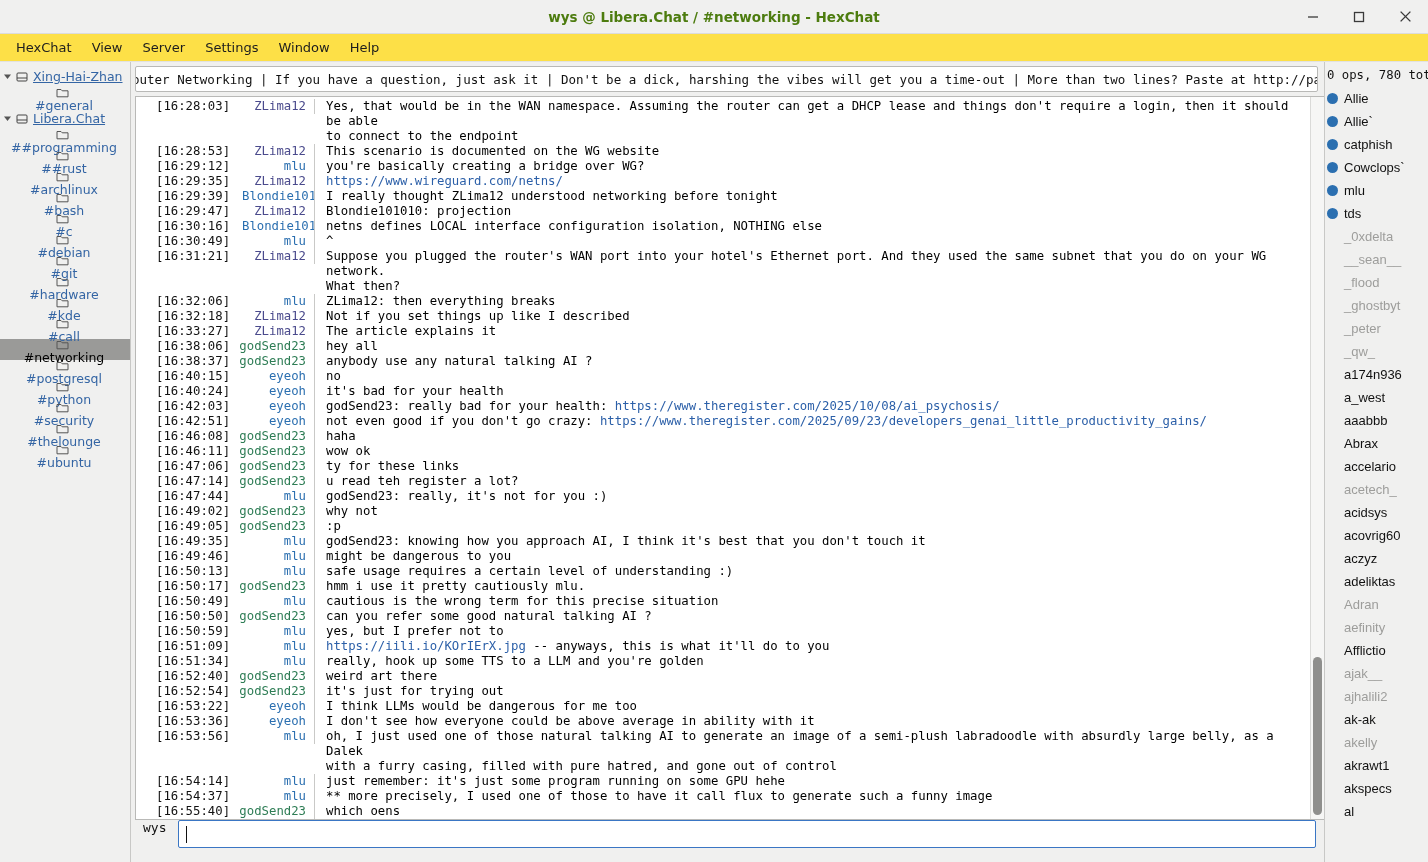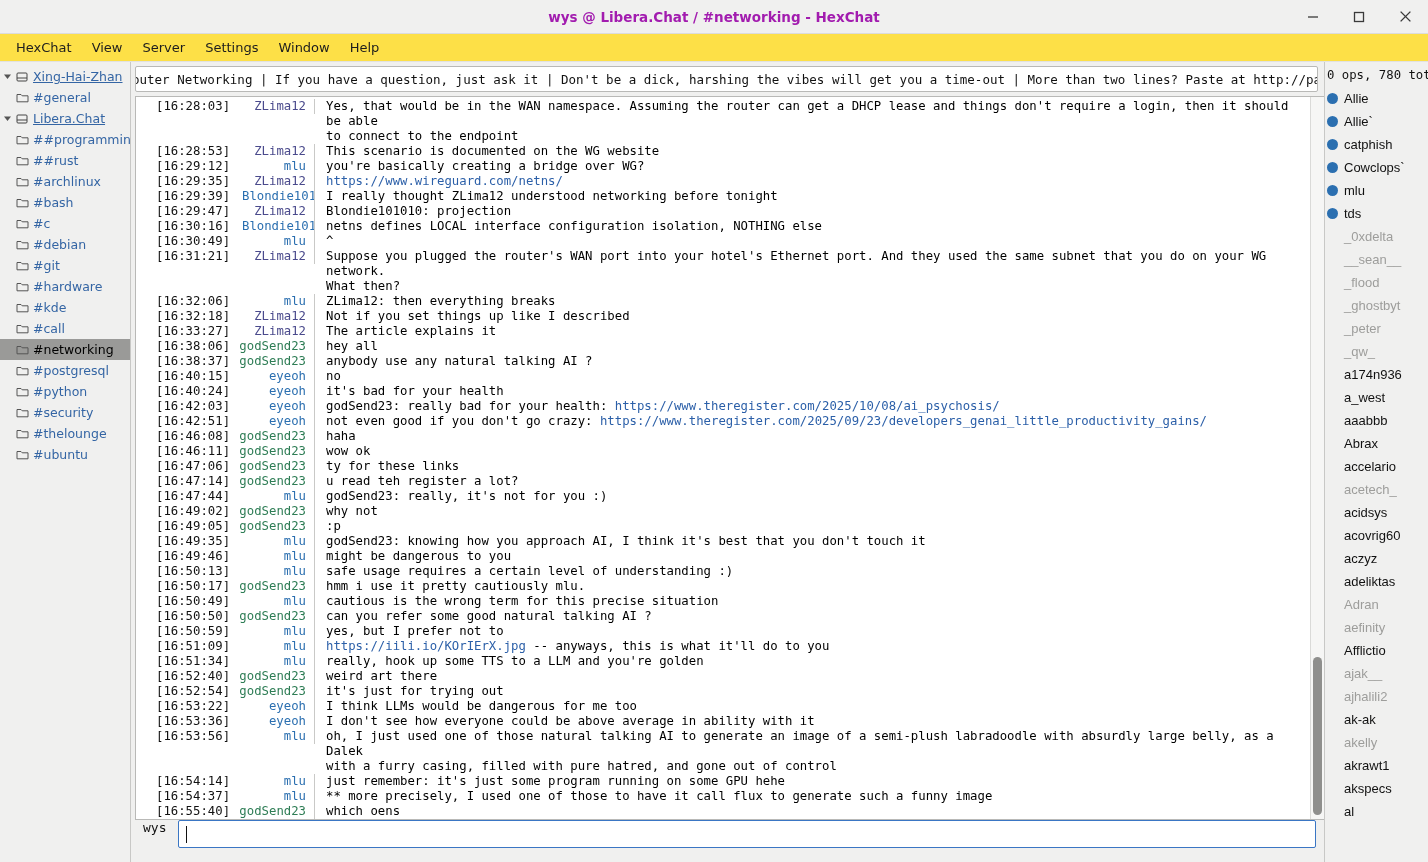--- a/index.html
+++ b/index.html
@@ -23,21 +23,21 @@
     align-items: center;
     position: relative;
     flex: none;
   }
   .titlebar .title {
     position: absolute;
     left: 0; right: 0;
     text-align: center;
     font-size: 13.5px;
     font-weight: bold;
-    color: #a21caf;
+    color: #4d7c0f;
     pointer-events: none;
   }
   .winbtns { margin-left: auto; display: flex; align-items: center; height: 100%; z-index: 2; }
   .winbtn {
     width: 46px; height: 34px;
     display: flex; align-items: center; justify-content: center;
     color: #3a3a3a;
   }
   .winbtn svg { display: block; }
 
@@ -77,21 +77,21 @@
     font-size: 12.5px;
   }
   .tree-row {
     height: 21px;
     display: flex;
     align-items: center;
     white-space: nowrap;
     padding-right: 2px;
   }
   .tree-row.server { color: #3465a4; }
-  .tree-row.channel { color: #3465a4; }
+  .tree-row.channel { color: #3465a4; flex-direction: column; }
   .tree-row.selected { background: #9a9a98; color: #000; }
   .tree-row.selected .chan-label { color: #000; }
   .twisty {
     width: 14px; min-width: 14px;
     display: flex; align-items: center; justify-content: center;
     color: #555;
   }
   .twisty svg { display:block; }
   .ic { width: 16px; min-width: 16px; display: flex; align-items: center; justify-content: center; margin-right: 3px; }
   .indent { width: 14px; min-width: 14px; }

